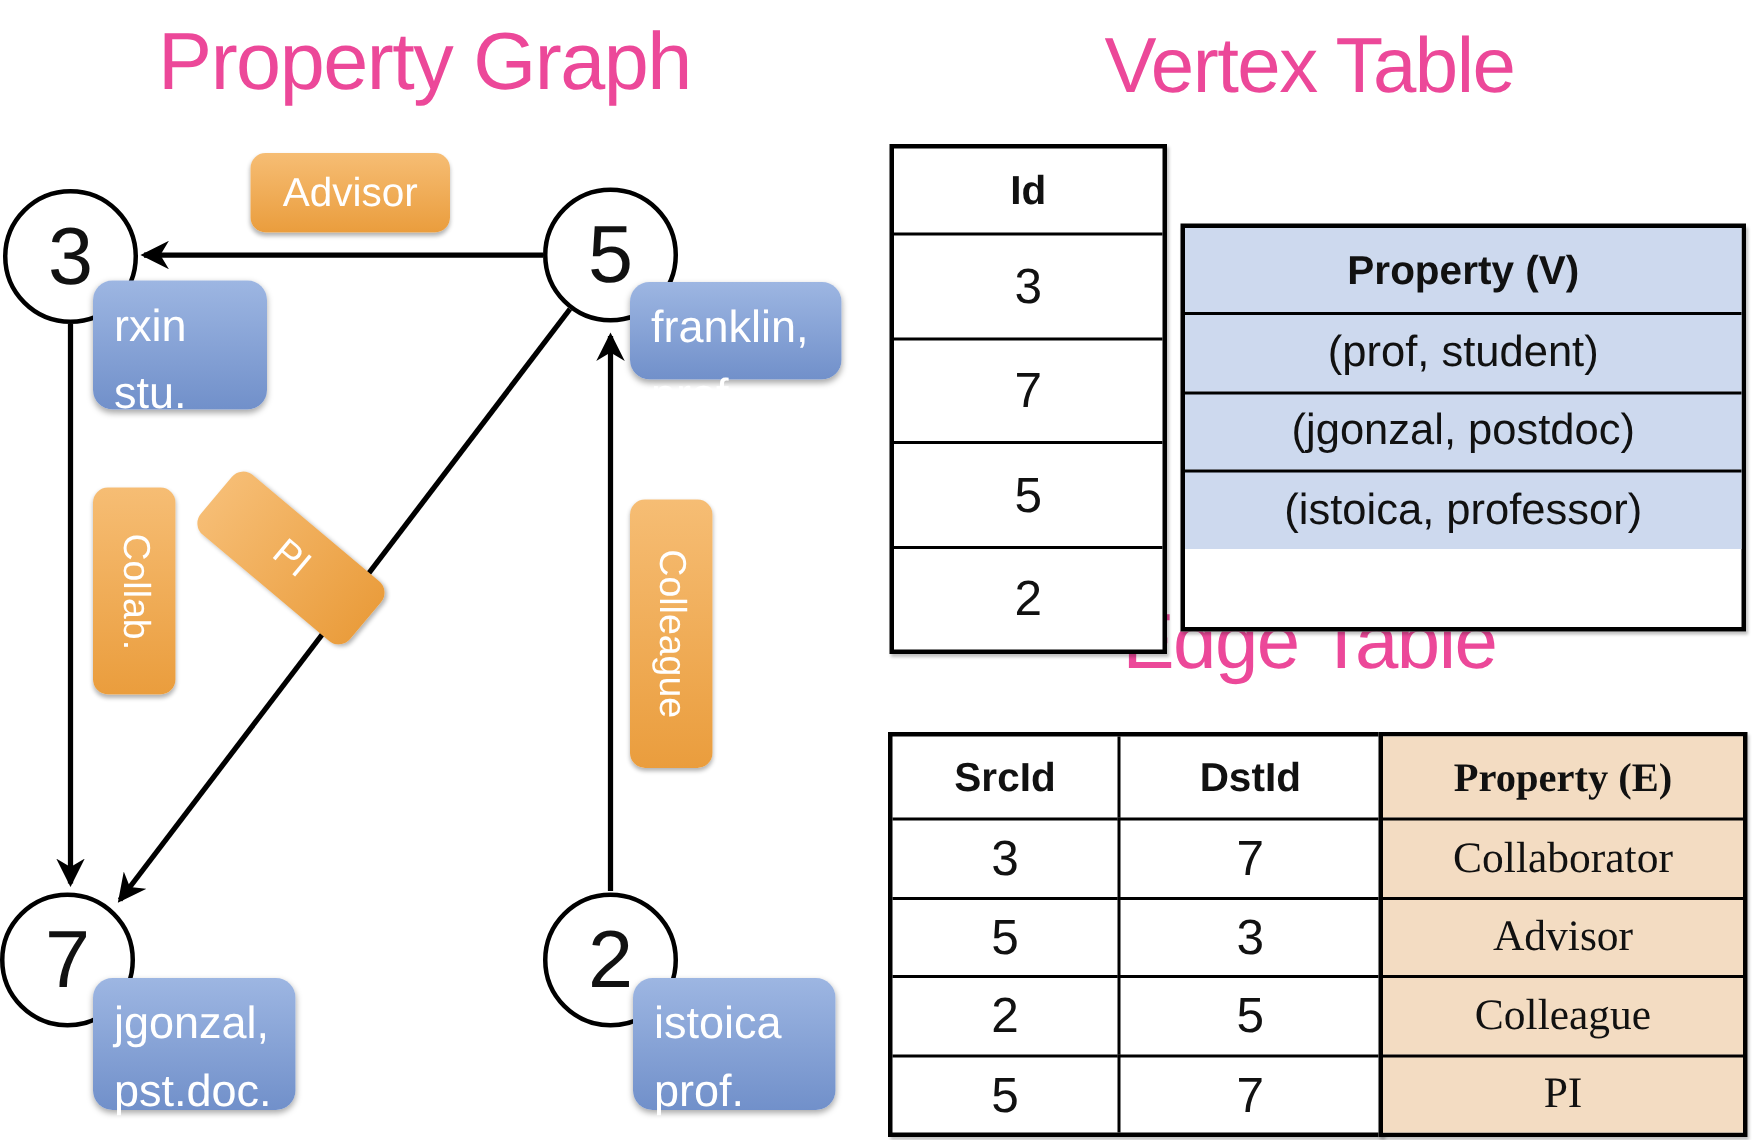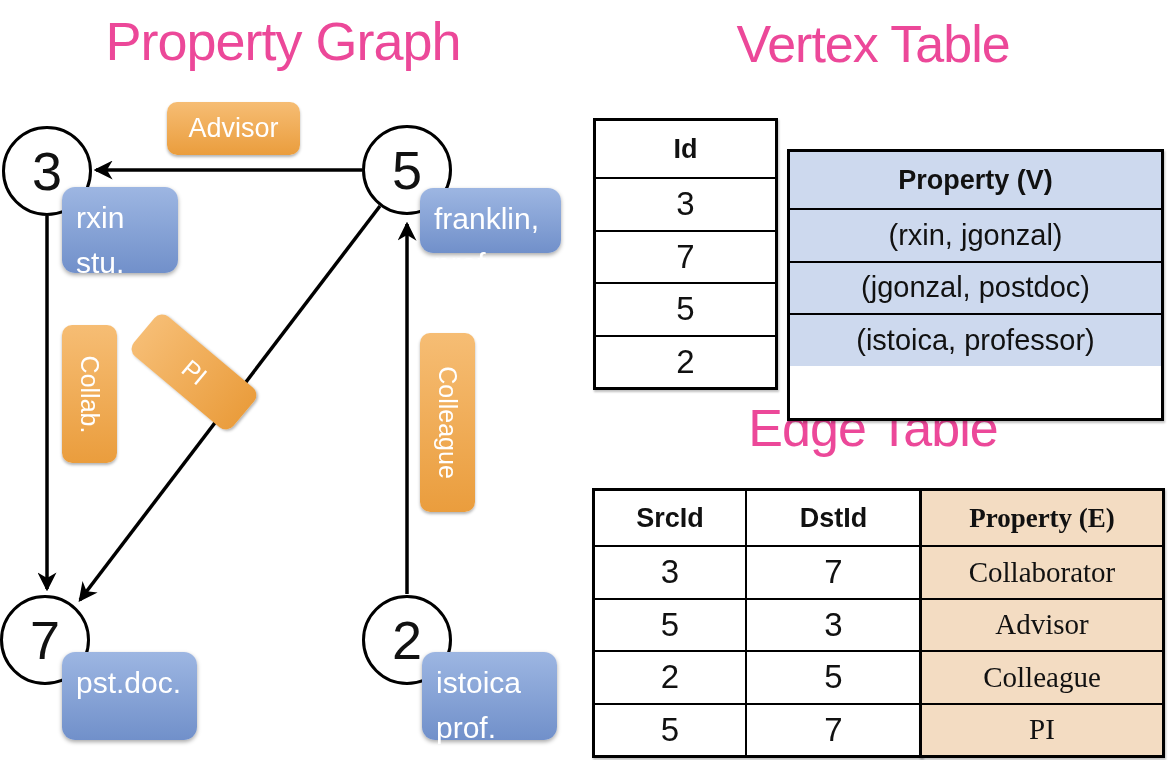--- a/index.html
+++ b/index.html
@@ -48,21 +48,21 @@
   .vb-istoica{left:422px;top:652px;width:135px;height:88px;}
 
   
   .subtable{position:absolute;border:3px solid var(--line);background:#fff;
             display:grid;box-shadow:1px 2px 2px rgba(0,0,0,.25);}
   .cell{display:flex;align-items:center;justify-content:center;font-size:29px;
         border-top:2.5px solid var(--line);}
   .cell.first{border-top:none;}
   .cell.th{font-weight:bold;font-size:27px;}
   .cell.num{font-size:33px;font-weight:300;}
-  .vt-id{left:593px;top:118px;width:185px;height:272px;grid-template-rows:56px repeat(4,1fr);}
+  .vt-id{left:593px;top:96px;width:185px;height:340px;grid-template-rows:56px repeat(4,1fr);}
   .vt-prop{left:787px;top:101px;width:377px;height:272px;grid-template-rows:56px repeat(4,1fr);margin-top:48px;}
   .vt-prop .cell{background:var(--vertex-cell);}
   .et-ids{left:592px;top:488px;width:331px;height:270px;
           grid-template-columns:150px 1fr;grid-template-rows:54px repeat(4,1fr);grid-auto-flow:row;}
   .et-ids .cell.dst{border-left:2.5px solid var(--line);}
   .et-prop{left:919px;top:488px;width:246px;height:270px;grid-template-rows:54px repeat(4,1fr);}
   .et-prop .cell{background:var(--edge-cell);font-family:Liberation Serif, serif;}
 </style>
 </head>
 <body>
@@ -111,37 +111,38 @@
 
   <div class="vbox vb-rxin">
     <span>rxin</span>
     <span>stu.</span>
   </div>
   <div class="vbox vb-franklin">
     <span>franklin,</span>
     <span>prof.</span>
   </div>
   <div class="vbox vb-jgonzal">
+    <span>jgonzal,</span>
     <span>pst.doc.</span>
   </div>
   <div class="vbox vb-istoica">
     <span>istoica</span>
     <span>prof.</span>
   </div>
 
   <div class="subtable vt-id">
     <div class="cell th first">Id</div>
     <div class="cell num">3</div>
     <div class="cell num">7</div>
     <div class="cell num">5</div>
     <div class="cell num">2</div>
   </div>
   <div class="subtable vt-prop">
     <div class="cell th first">Property (V)</div>
-    <div class="cell">(rxin, jgonzal)</div>
+    <div class="cell">(prof, student)</div>
     <div class="cell">(jgonzal, postdoc)</div>
     <div class="cell">(istoica, professor)</div>
   </div>
 
   <div class="subtable et-ids">
     <div class="cell th first">SrcId</div>
     <div class="cell th first dst">DstId</div>
     <div class="cell num">3</div>
     <div class="cell num dst">7</div>
     <div class="cell num">5</div>

